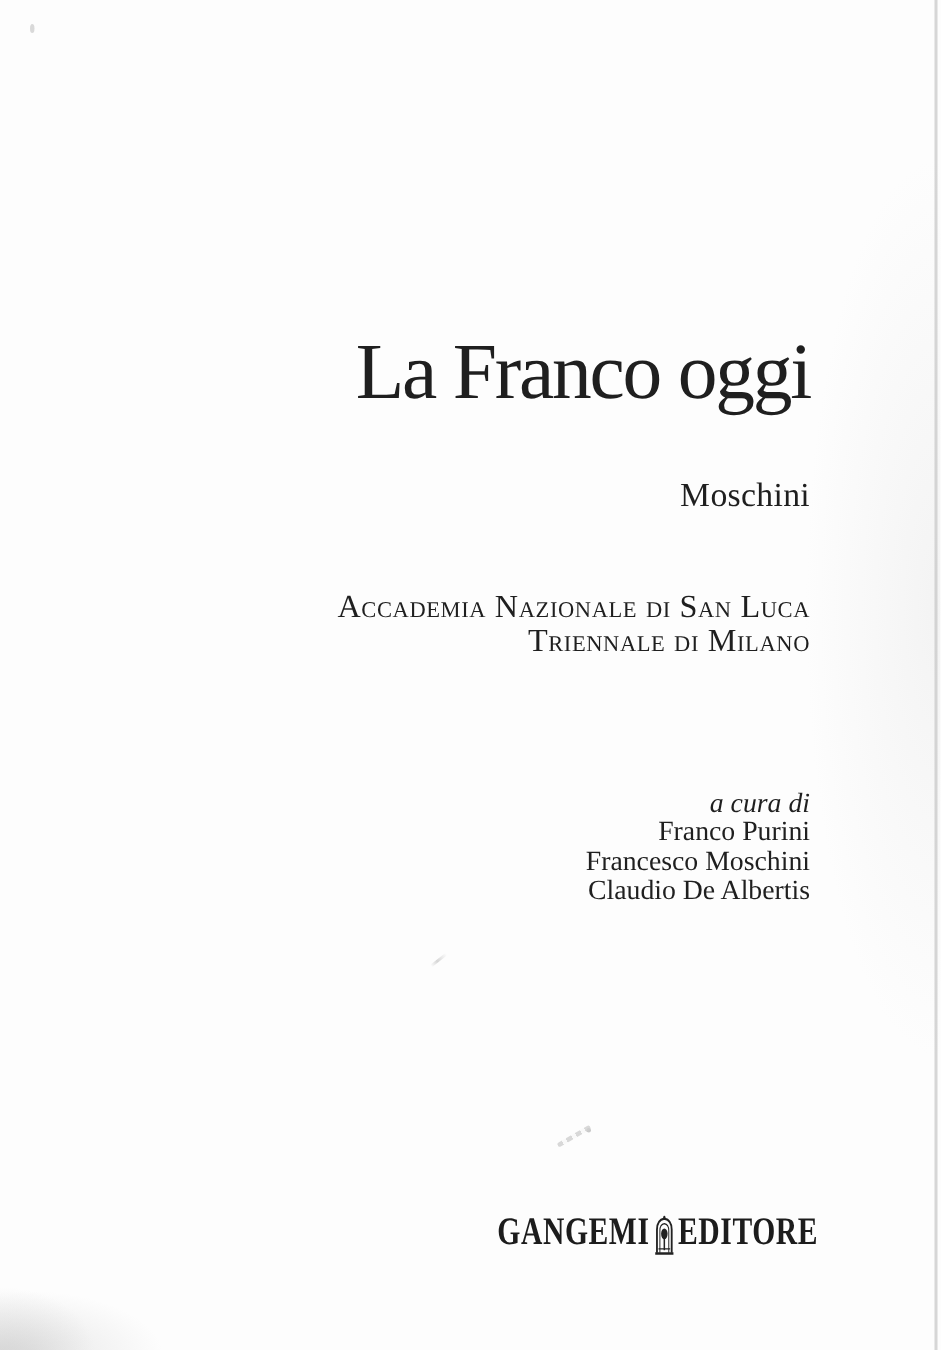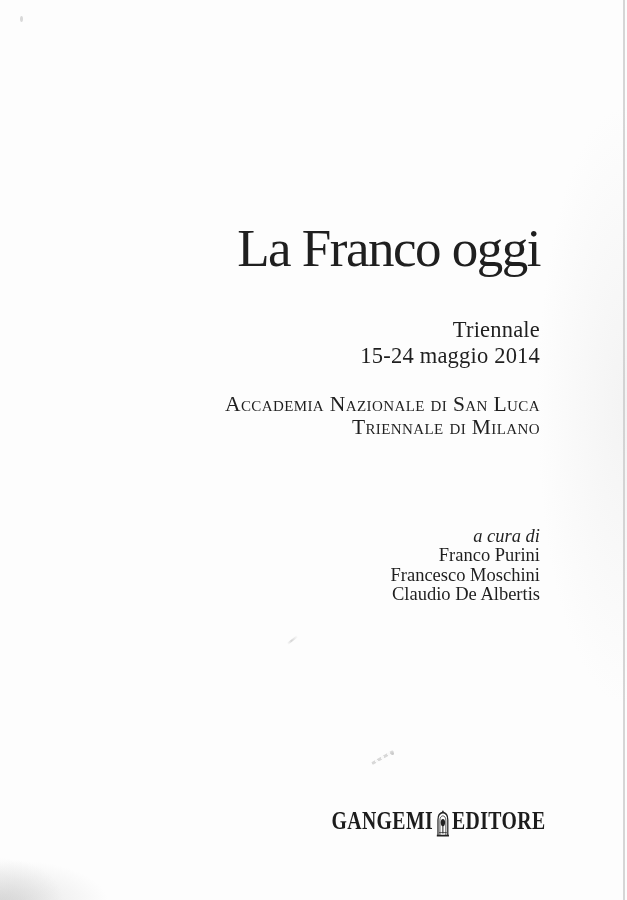--- a/index.html
+++ b/index.html
@@ -112,22 +112,21 @@
   }
 </style>
 </head>
 <body>
 
 <div class="page">
 
   <h1 class="txt title">La Franco oggi</h1>
 
   <div class="txt event">
-    <div>Triennale</div>
-    <div>15-24 maggio 2014</div>
+    <div>Moschini</div>
   </div>
 
   <div class="txt institutions">
     <div>Accademia Nazionale di San Luca</div>
     <div>Triennale di Milano</div>
   </div>
 
   <div class="txt curators">
     <div class="cura">a cura di</div>
     <div>Franco Purini</div>

